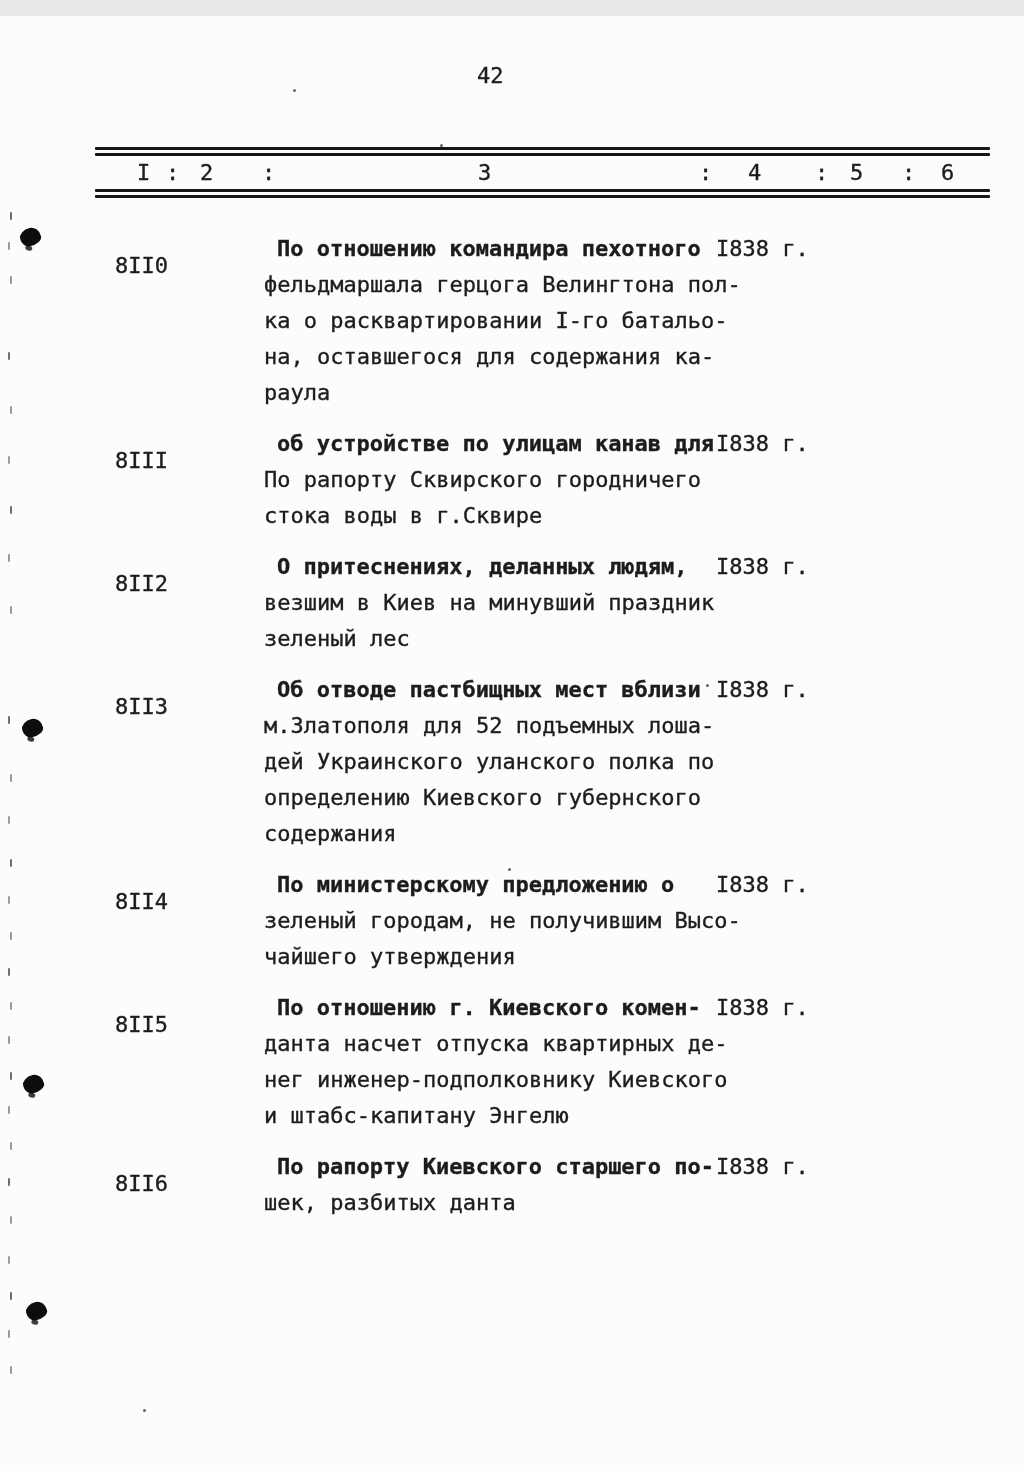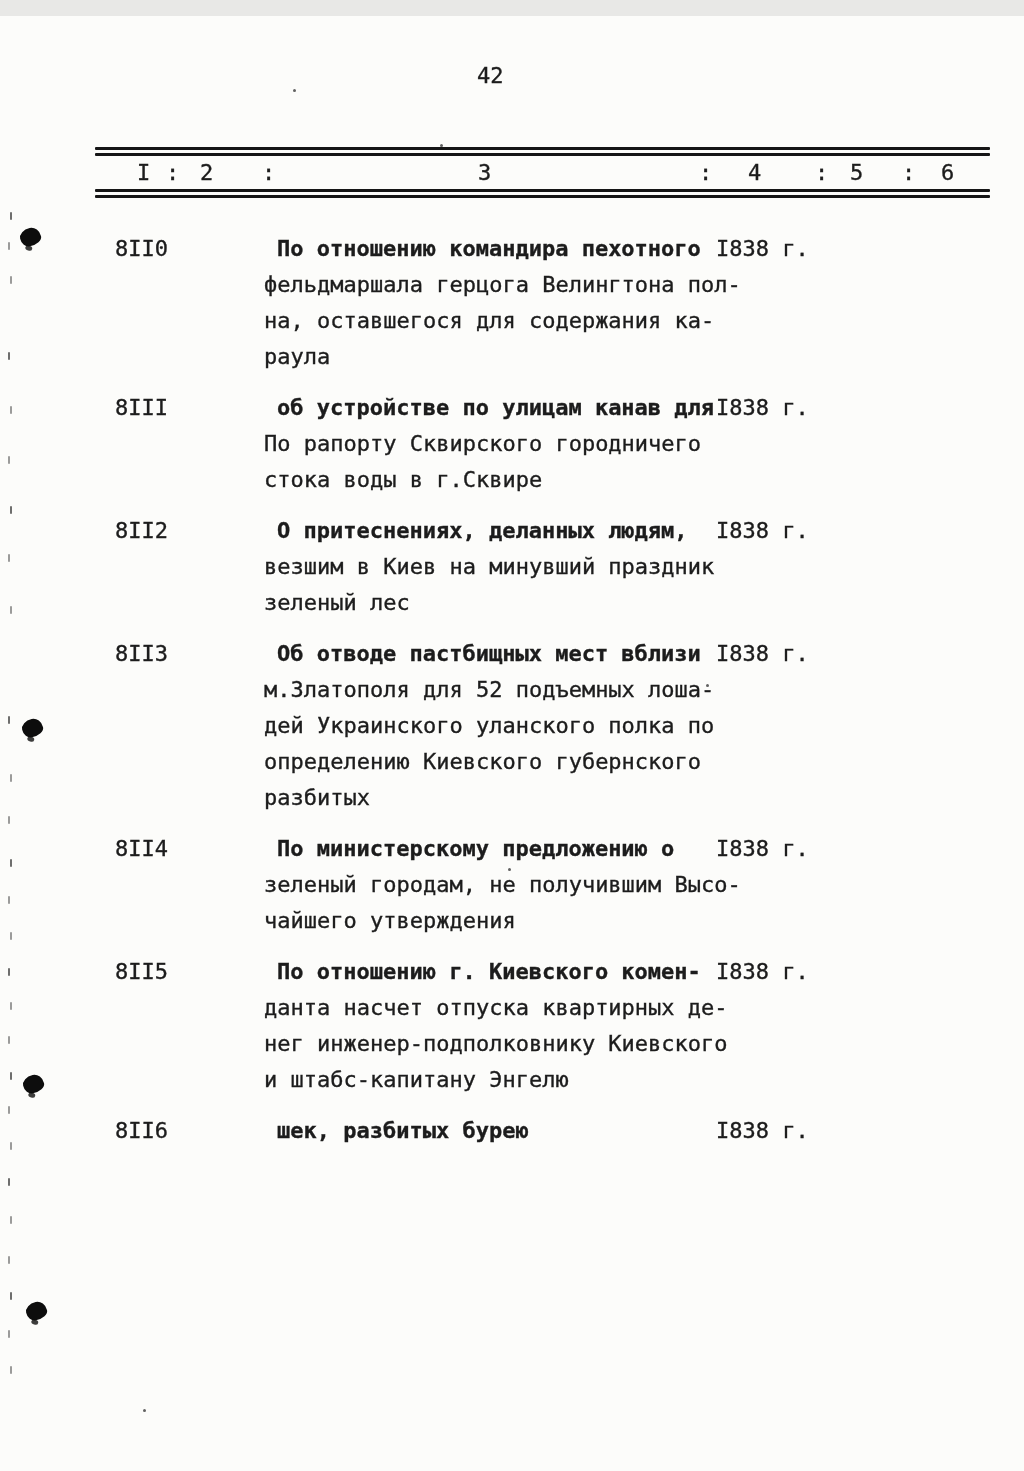--- a/index.html
+++ b/index.html
@@ -36,21 +36,21 @@
   .rule.r3{top:173px}
   .rule.r4{top:179px}
   .header-band{position:absolute;left:0;top:140px;width:1024px;height:34px;}
   .header-cell{
     position:absolute;top:3px;
     font-size:22px;line-height:28px;
     -webkit-text-stroke:0.35px #1c1c1c;
   }
   .entries{position:absolute;left:0;top:215px;width:1024px;}
   .entry{position:relative;margin-bottom:15px;}
-  .entry-no{position:absolute;left:115px;top:0;}
+  .entry-no{position:absolute;left:115px;top:17px;}
   .entry-desc{margin-left:264px;width:470px;}
   .entry-line:first-child{text-indent:13px;font-weight:bold;}
   .entry-year{position:absolute;left:716px;top:0;}
   .blot{
     position:absolute;width:21px;height:18px;
     background:#0d0d0d;
     border-radius:55% 45% 62% 38% / 48% 58% 42% 52%;
     transform:rotate(-12deg);
   }
   .blot::after{
@@ -98,20 +98,21 @@
 
   <div class="rule r3"></div>
   <div class="rule r4"></div>
 
   <div class="entries" id="entries">
       <div class="entry">
         <div class="entry-no txt">8II0</div>
         <div class="entry-desc">
           <div class="entry-line txt">По отношению командира пехотного</div>
           <div class="entry-line txt">фельдмаршала герцога Велингтона пол-</div>
+          <div class="entry-line txt">ка о расквартировании I-го батальо-</div>
           <div class="entry-line txt">на, оставшегося для содержания ка-</div>
           <div class="entry-line txt">раула</div>
         </div>
         <div class="entry-year txt">I838 г.</div>
       </div>
       <div class="entry">
         <div class="entry-no txt">8III</div>
         <div class="entry-desc">
           <div class="entry-line txt">об устройстве по улицам канав для</div>
           <div class="entry-line txt">По рапорту Сквирского городничего</div>
@@ -128,21 +129,21 @@
         </div>
         <div class="entry-year txt">I838 г.</div>
       </div>
       <div class="entry">
         <div class="entry-no txt">8II3</div>
         <div class="entry-desc">
           <div class="entry-line txt">Об отводе пастбищных мест вблизи</div>
           <div class="entry-line txt">м.Златополя для 52 подъемных лоша-</div>
           <div class="entry-line txt">дей Украинского уланского полка по</div>
           <div class="entry-line txt">определению Киевского губернского</div>
-          <div class="entry-line txt">разбитых</div>
+          <div class="entry-line txt">содержания</div>
         </div>
         <div class="entry-year txt">I838 г.</div>
       </div>
       <div class="entry">
         <div class="entry-no txt">8II4</div>
         <div class="entry-desc">
           <div class="entry-line txt">По министерскому предложению о</div>
           <div class="entry-line txt">зеленый городам, не получившим Высо-</div>
           <div class="entry-line txt">чайшего утверждения</div>
         </div>
@@ -154,21 +155,22 @@
           <div class="entry-line txt">По отношению г. Киевского комен-</div>
           <div class="entry-line txt">данта насчет отпуска квартирных де-</div>
           <div class="entry-line txt">нег инженер-подполковнику Киевского</div>
           <div class="entry-line txt">и штабс-капитану Энгелю</div>
         </div>
         <div class="entry-year txt">I838 г.</div>
       </div>
       <div class="entry">
         <div class="entry-no txt">8II6</div>
         <div class="entry-desc">
-          <div class="entry-line txt">шек, разбитых бурею</div>
+          <div class="entry-line txt">По рапорту Киевского старшего по-</div>
+          <div class="entry-line txt">шек, разбитых данта</div>
         </div>
         <div class="entry-year txt">I838 г.</div>
       </div>
     </div>
 
   <div id="artifacts">
       <div class="blot" style="left: 20px; top: 212px;"></div>
       <div class="blot" style="left: 22px; top: 703px;"></div>
       <div class="blot" style="left: 23px; top: 1059px;"></div>
       <div class="blot" style="left: 26px; top: 1286px;"></div>

